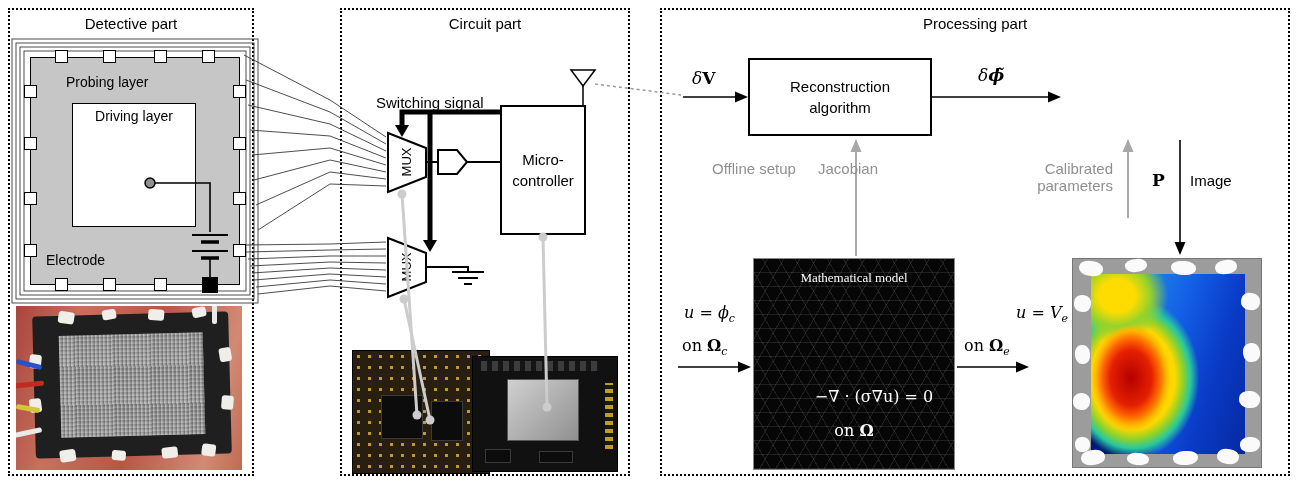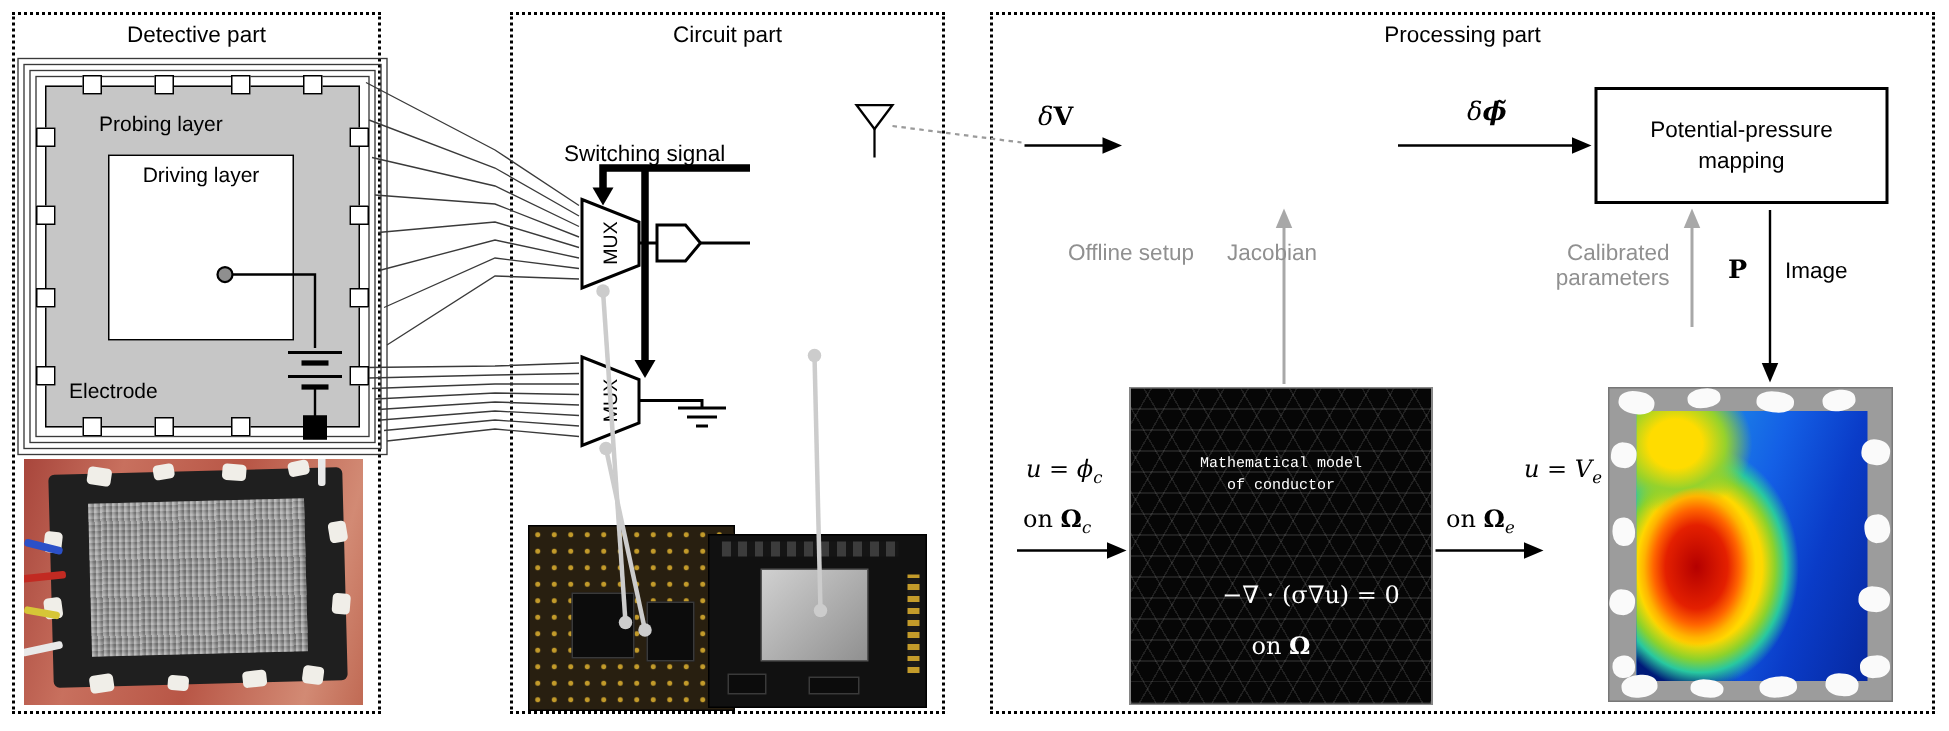--- a/index.html
+++ b/index.html
@@ -56,21 +56,21 @@
   .mbi { font-family:"DejaVu Serif",serif; font-weight:bold; font-style:italic; }
   .sub { font-size:11px; }
 
   .mesh-box { background:
       repeating-linear-gradient(0deg,rgba(255,255,255,.10) 0 1px,transparent 1px 14px),
       repeating-linear-gradient(60deg,rgba(255,255,255,.10) 0 1px,transparent 1px 14px),
       repeating-linear-gradient(-60deg,rgba(255,255,255,.10) 0 1px,transparent 1px 14px),
       #060606;
       border:1px solid #888; }
   .mesh-box > div { position:absolute; left:0; width:100%; text-align:center; color:#fff; }
-  .mm-title { top:10px; font-size:10px; font-family:Liberation Mono, monospace; line-height:1.45;margin-top:34px; }
+  .mm-title { top:10px; font-size:13px; font-family:Liberation Serif, serif; line-height:1.45; }
   .mm-eq { top:128px; font-size:16px; font-family:"DejaVu Serif",serif;margin-left:20px; }
   .mm-dom { top:162px; font-size:16px; }
 
   .heatmap { background:#9c9c9c; border:1px solid #777; }
   .heatmap > div { position:absolute; }
   .hm-map { left:18px; top:15px; width:154px; height:180px;
     background:
       radial-gradient(ellipse 46px 62px at 40px 104px,#b40000 0%,#e42000 45%,#ff6400 62%,#ffb400 76%,rgba(255,190,0,0) 86%),
       radial-gradient(ellipse 64px 58px at 26px 22px,#ffdc00 28%,#96d22c 52%,rgba(40,200,190,0) 80%),
       radial-gradient(ellipse 72px 88px at 42px 104px,#ffd800 58%,#8cd22c 70%,#28c8a0 80%,rgba(0,150,220,0) 92%),
@@ -238,38 +238,42 @@
         <div class="tape" style="left:187px;top:84px;width:12px;height:14px;transform:rotate(6deg)"></div>
       </div>
       <div class="wirep" style="left:0;top:56px;width:26px;background:#2b50c8;transform:rotate(14deg)"></div>
       <div class="wirep" style="left:-2px;top:76px;width:30px;background:#c22a22;transform:rotate(-6deg)"></div>
       <div class="wirep" style="left:0;top:100px;width:24px;background:#d6c637;transform:rotate(10deg)"></div>
       <div class="wirep" style="left:-2px;top:124px;width:28px;background:#e9e9e9;transform:rotate(-12deg)"></div>
       <div class="wirep" style="left:196px;top:-2px;width:5px;height:20px;background:#e9e9e9"></div>
     </div>
 
     <div class="lbl" style="left:376px;top:94px;font-size:15px">Switching signal</div>
+    <div class="box" style="left:500px;top:105px;width:86px;height:130px">
+      <div>Micro-</div>
+      <div>controller</div>
+    </div>
     <div class="mux-label" style="left:377px;top:152px">MUX</div>
     <div class="mux-label" style="left:377px;top:257px">MUX</div>
 
     <div class="photo pcb1" style="left:352px;top:350px;width:138px;height:124px">
       <div class="chip" style="left:28px;top:44px;width:42px;height:44px"></div>
       <div class="chip" style="left:78px;top:50px;width:32px;height:40px"></div>
     </div>
     <div class="photo pcb2" style="left:472px;top:356px;width:146px;height:116px">
       <div class="strip" style="left:8px;top:4px;width:118px;height:10px"></div>
       <div class="module" style="left:34px;top:22px;width:72px;height:62px"></div>
       <div class="conn" style="left:132px;top:26px;width:8px;height:66px"></div>
       <div class="chip" style="left:12px;top:92px;width:26px;height:14px"></div>
       <div class="chip" style="left:66px;top:94px;width:34px;height:12px"></div>
     </div>
 
-    <div class="box" style="left:1063px;top:58px;width:196px;height:78px">
-      <div>Potential-pressure</div>
-      <div>mapping</div>
+    <div class="box" style="left:748px;top:58px;width:184px;height:78px">
+      <div>Reconstruction</div>
+      <div>algorithm</div>
     </div>
 
     <div class="mathlbl" style="left:692px;top:68px;font-size:17px">
       <span class="mi">δ</span><span class="mbu">V</span>
     </div>
     <div class="mathlbl" style="left:978px;top:65px;font-size:17px">
       <span class="mi">δ</span><span class="mbi">ϕ̃</span>
     </div>
 
     <div class="lbl gray" style="left:712px;top:160px">Offline setup</div>
@@ -278,21 +282,20 @@
       <div>Calibrated</div>
       <div>parameters</div>
     </div>
 
     <div class="mathlbl" style="left:1152px;top:170px;font-weight:bold;font-size:17px">P</div>
     <div class="lbl" style="left:1190px;top:172px;font-size:15px">Image</div>
 
     <div class="mesh-box" style="left:753px;top:258px;width:202px;height:212px">
       <div class="mm-title">
         <div>Mathematical model</div>
-        <div>of conductor</div>
       </div>
       <div class="mm-eq">−∇ · (σ∇u) = 0</div>
       <div class="mm-dom">
         <span class="mr">on </span><span class="mb">Ω</span>
       </div>
     </div>
 
     <div class="mathlbl" style="left:684px;top:303px">
       <span class="mi">u = ϕ</span><sub class="mi sub">c</sub>
     </div>

